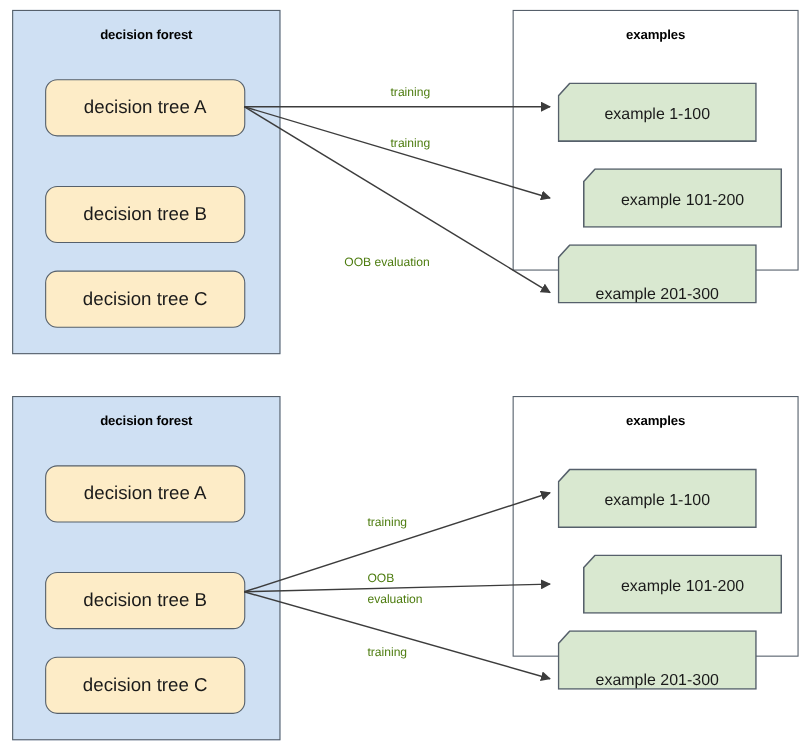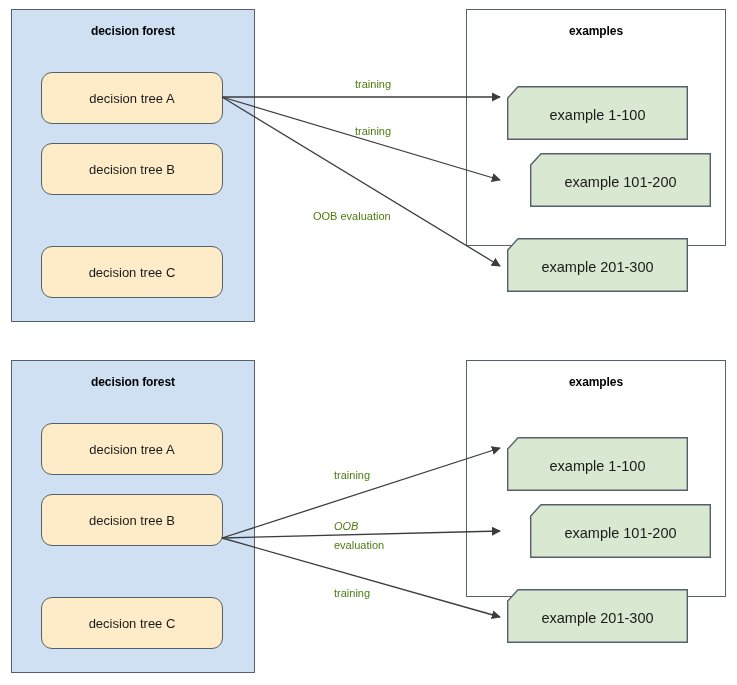--- a/index.html
+++ b/index.html
@@ -67,25 +67,25 @@
     left: 29px;
     width: 182px;
     height: 52px;
     background: #fdecc7;
     border: 1.4px solid #56606b;
     border-radius: 11px;
     box-sizing: border-box;
     display: flex;
     align-items: center;
     justify-content: center;
-    font-size: 13px;
+    font-size: 17px;
     color: #1a1a1a;
   }
   .tree-0 { top: 62px; }
-  .tree-1 { top: 133px; }
+  .tree-1 { top: 159px; }
   .tree-2 { top: 236px; align-items: center; }
 
   
   .example-box {
     position: absolute;
     left: 40px;
     width: 181px;
     height: 54px;
     box-sizing: border-box;
     display: flex;
@@ -98,23 +98,23 @@
     position: absolute;
     left: 0; top: 0;
     width: 100%;
     height: 100%;
   }
   .example-box .elabel {
     position: relative;
     z-index: 2;
     padding-top: 4px;
   }
-  .ex-0 { top: 76px; border-radius: 20px; }
+  .ex-0 { top: 65px; border-radius: 20px; }
   .ex-1 { top: 143px; margin-left: 23px; }
-  .ex-2 { top: 228px; }
+  .ex-2 { top: 212px; align-items: flex-end; }
 
   
   .arrows {
     position: absolute;
     left: 0; top: 0;
     width: 737px;
     height: 323px;
     pointer-events: none;
   }
 
@@ -180,21 +180,21 @@
           <path d="M 0 0 L 10 5 L 0 10 z" fill="#3c3c3c"></path>
         </marker>
       </defs>
       <line x1="222" y1="97" x2="500" y2="97" stroke="#3c3c3c" stroke-width="1.3" marker-end="url(#ah0)"></line>
       <line x1="222" y1="97" x2="500" y2="180" stroke="#3c3c3c" stroke-width="1.3" marker-end="url(#ah0)"></line>
       <line x1="222" y1="97" x2="500" y2="266" stroke="#3c3c3c" stroke-width="1.3" marker-end="url(#ah0)"></line>
     </svg>
 
     <div class="arrow-label" style="left:355px; top:76px;">training</div>
     <div class="arrow-label" style="left:355px; top:123px;">training</div>
-    <div class="arrow-label" style="left:313px; top:208px;">OOB evaluation</div>
+    <div class="arrow-label" style="left:313px; top:231px;">OOB evaluation</div>
   </div>
 
   <div class="diagram" id="diagram-1">
 
     <div class="forest-panel">
       <div class="panel-title">decision forest</div>
 
       <div class="tree-box tree-0">
         <span>decision tree A</span>
       </div>
@@ -236,18 +236,18 @@
         <marker id="ah1" viewBox="0 0 10 10" refX="9" refY="5" markerWidth="7" markerHeight="7" orient="auto-start-reverse">
           <path d="M 0 0 L 10 5 L 0 10 z" fill="#3c3c3c"></path>
         </marker>
       </defs>
       <line x1="222" y1="187" x2="500" y2="97" stroke="#3c3c3c" stroke-width="1.3" marker-end="url(#ah1)"></line>
       <line x1="222" y1="187" x2="500" y2="180" stroke="#3c3c3c" stroke-width="1.3" marker-end="url(#ah1)"></line>
       <line x1="222" y1="187" x2="500" y2="266" stroke="#3c3c3c" stroke-width="1.3" marker-end="url(#ah1)"></line>
     </svg>
 
     <div class="arrow-label" style="left:334px; top:116px;">training</div>
-    <div class="arrow-label" style="left:334px; top:167px;font-style:italic;">OOB</div>
+    <div class="arrow-label" style="left:334px; top:167px;">OOB</div>
     <div class="arrow-label" style="left:334px; top:186px;">evaluation</div>
     <div class="arrow-label" style="left:334px; top:234px;">training</div>
   </div>
 
 </div>
 
 </body></html>

